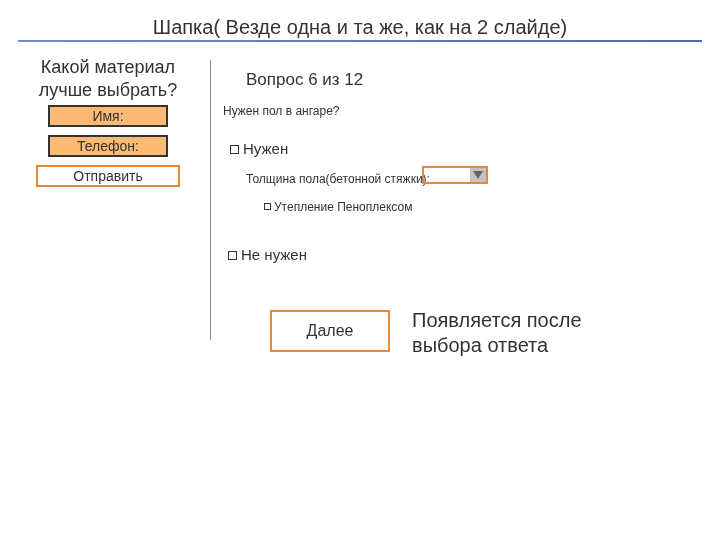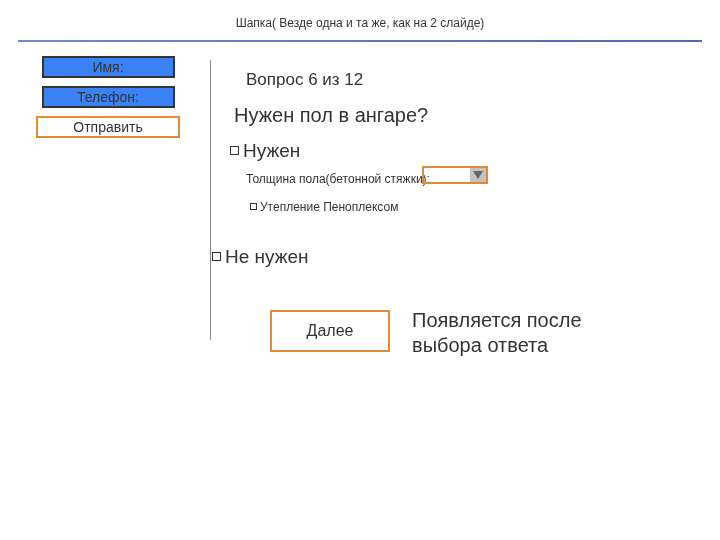--- a/index.html
+++ b/index.html
@@ -18,50 +18,50 @@
     top: 40px;
     height: 2px;
     background: linear-gradient(to right, #6a8ec8 0%, #4a6ca8 100%);
   }
   .header-text {
     position: absolute;
     left: 0;
     right: 0;
     top: 16px;
     text-align: center;
-    font-size: 12px;
+    font-size: 20px;
     color: #333;
   }
   .left-block {
     position: absolute;
     left: 18px;
     top: 56px;
     width: 180px;
     text-align: center;
   }
   .left-title {
     font-size: 18px;
     line-height: 1.25;
     margin-bottom: 4px;
   }
   .left-sub {
     font-size: 11px;
     line-height: 1.25;
     margin-bottom: 10px;
   }
   .field {
-    width: 133px;
+    width: 120px;
     height: 22px;
     margin: 0 auto 8px auto;
     border: 2px solid #333;
     display: flex;
     align-items: center;
     justify-content: center;
     font-size: 14px;
-    background: #3b82f6;
+    background: #fdba74;
   }
   .submit-btn {
     width: 144px;
     height: 22px;
     margin: 0 auto;
     border: 2px solid #e48a33;
     color: #333;
     display: flex;
     align-items: center;
     justify-content: center;
@@ -78,27 +78,27 @@
     background: #888;
   }
   .progress {
     position: absolute;
     left: 246px;
     top: 70px;
     font-size: 17px;
   }
   .question {
     position: absolute;
-    left: 234px;
+    left: 223px;
     top: 104px;
-    font-size: 20px;
+    font-size: 12px;
   }
   .opt {
     position: absolute;
-    font-size: 19px;
+    font-size: 15px;
   }
   .opt .cb {
     display: inline-block;
     width: 9px;
     height: 9px;
     border: 1px solid #333;
     margin-right: 4px;
     vertical-align: middle;
     position: relative;
     top: -1px;
@@ -123,36 +123,36 @@
   .thick-select .arrowbox {
     width: 16px;
     background: #c8c0bf;
     display: flex;
     align-items: center;
     justify-content: center;
   }
   .thick-select .arrowbox svg { display: block; }
   .insul {
     position: absolute;
-    left: 214px;
+    left: 228px;
     top: 200px;
     font-size: 12px;
     padding-left: 36px;
   }
   .insul .cb {
     display: inline-block;
     width: 7px;
     height: 7px;
     border: 1px solid #333;
     margin-right: 3px;
     vertical-align: middle;
     position: relative;
     top: -1px;
   }
-  .opt2 { left: 212px; top: 246px; }
+  .opt2 { left: 228px; top: 246px; }
   .next-btn {
     position: absolute;
     left: 270px;
     top: 310px;
     width: 120px;
     height: 42px;
     border: 2px solid #e48a33;
     display: flex;
     align-items: center;
     justify-content: center;
@@ -168,20 +168,21 @@
     line-height: 1.25;
   }
 </style>
 </head>
 <body>
 
 <div class="header-text">Шапка( Везде одна и та же, как на 2 слайде)</div>
 <div class="topbar"></div>
 
 <div class="left-block">
+  <div class="left-title">Какой материал лучше выбрать?</div>
   <div class="field">Имя:</div>
   <div class="field">Телефон:</div>
   <div class="submit-btn">Отправить</div>
 </div>
 
 <div class="vdiv"></div>
 
 <div class="progress">Вопрос 6 из 12</div>
 <div class="question">Нужен пол в ангаре?</div>
 

